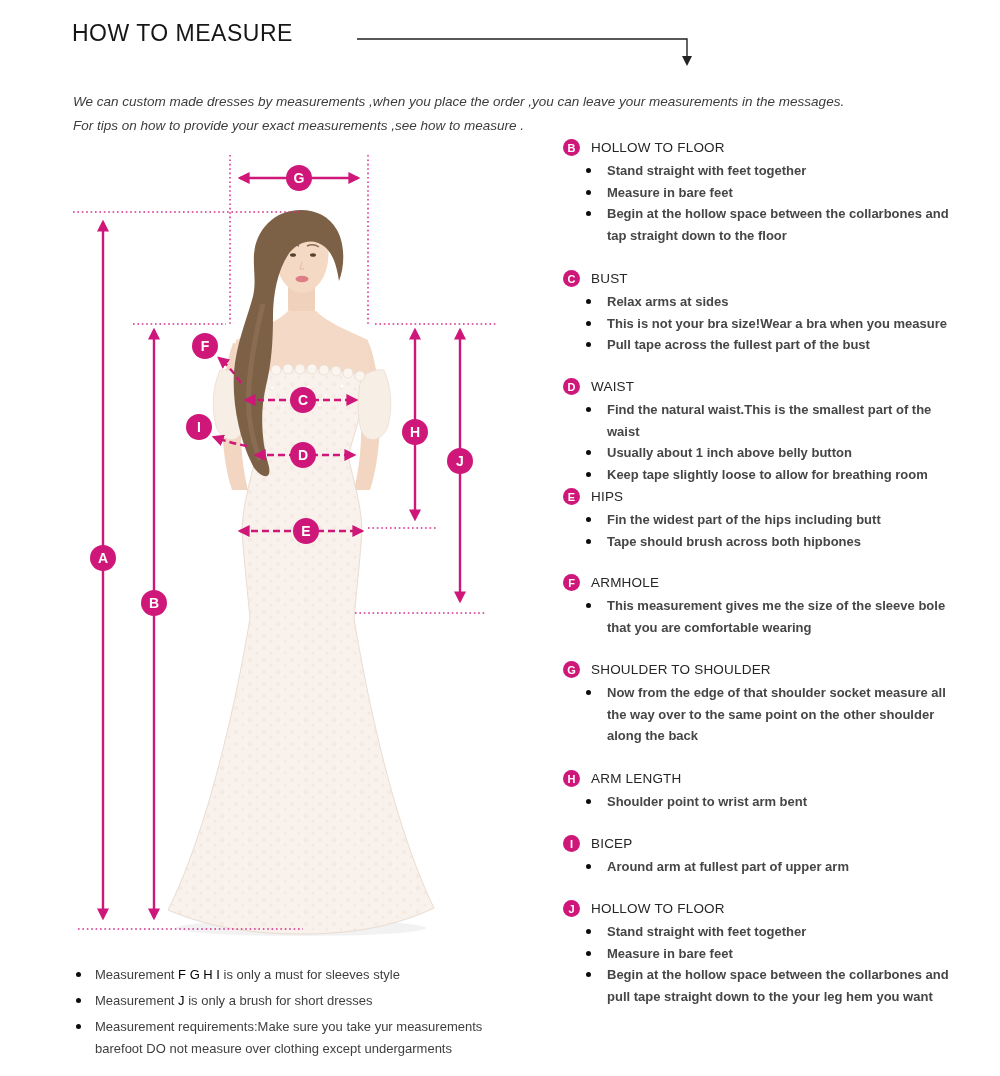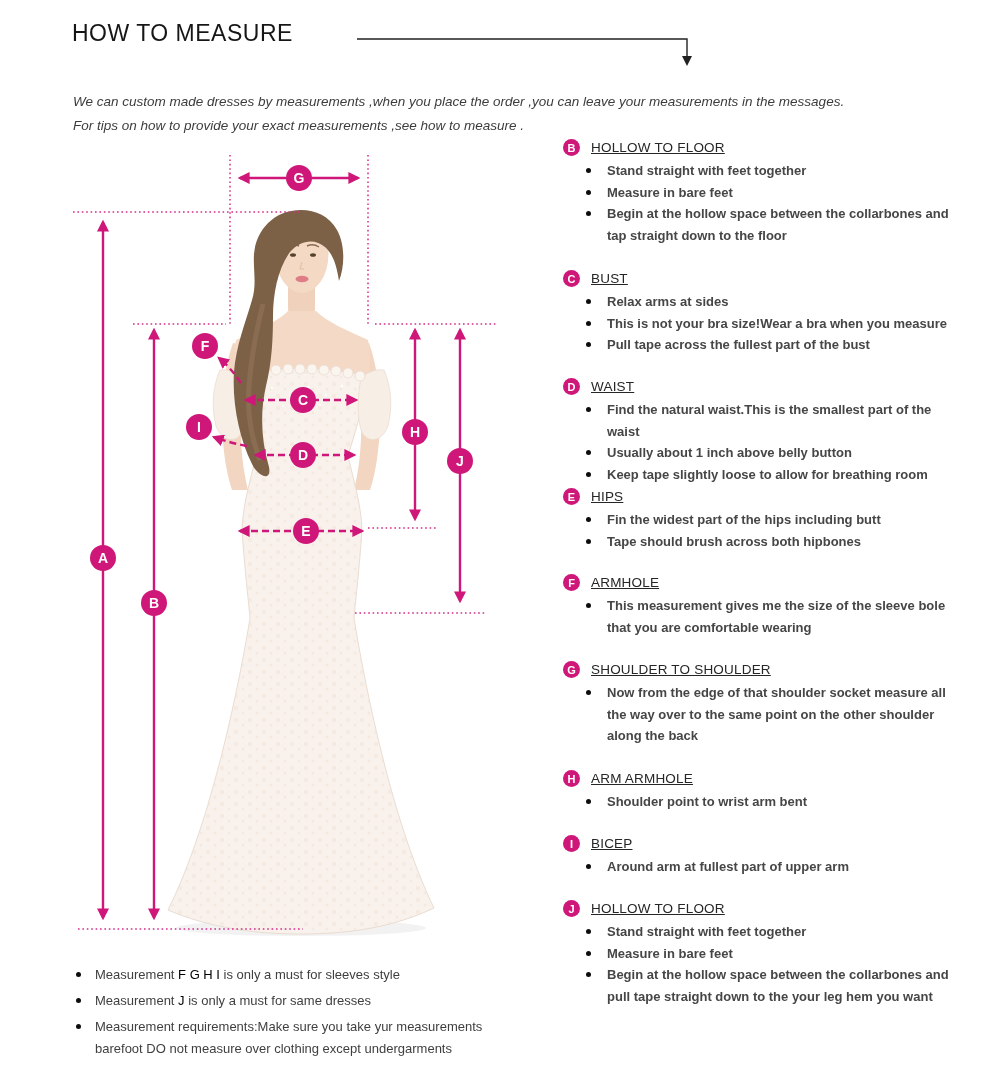--- a/index.html
+++ b/index.html
@@ -17,21 +17,21 @@
   .intro.l1{top:80px;font-style:italic;}
   .intro.l2{top:104px;font-style:italic;}
   .diagram{position:absolute;left:50px;top:140px;}
   .sec{position:absolute;left:563px;width:425px;}
   .sec-head{display:flex;align-items:center;height:21px;}
   .badge{
     flex:0 0 auto;width:17px;height:17px;border-radius:50%;background:#cf1779;color:#fff;
     font-size:11px;font-weight:bold;display:flex;align-items:center;justify-content:center;
     margin-right:11px;
   }
-  .sec-title{font-size:13.5px;color:#262626;letter-spacing:.2px;white-space:nowrap;text-decoration:underline;}
+  .sec-title{font-size:13.5px;color:#262626;letter-spacing:.2px;white-space:nowrap;}
   .bullets{list-style:none;margin:2px 0 0 0;padding:0;}
   .bullets li{
     position:relative;padding-left:44px;width:360px;
     font-size:13px;line-height:21.5px;color:#464646;font-weight:bold;
   }
   .bullets li::before{
     content:"";position:absolute;left:23px;top:8px;width:5px;height:5px;border-radius:50%;background:#0d0d0d;
   }
   .notes{position:absolute;left:72px;top:964px;}
   .note{
@@ -273,21 +273,21 @@
       <span class="sec-title">SHOULDER TO SHOULDER</span>
     </div>
     <ul class="bullets">
       <li>Now from the edge of that shoulder socket measure all the way over to the same point on the other shoulder along the back</li>
     </ul>
   </section>
 
   <section class="sec" style="top:768px">
     <div class="sec-head">
       <span class="badge">H</span>
-      <span class="sec-title">ARM ARMHOLE</span>
+      <span class="sec-title">ARM LENGTH</span>
     </div>
     <ul class="bullets">
       <li>Shoulder point to wrist arm bent</li>
     </ul>
   </section>
 
   <section class="sec" style="top:833px">
     <div class="sec-head">
       <span class="badge">I</span>
       <span class="sec-title">BICEP</span>
@@ -307,20 +307,20 @@
       <li>Measure in bare feet</li>
       <li>Begin at the hollow space between the collarbones and pull tape straight down to the your leg hem you want</li>
     </ul>
   </section>
 
   <div class="notes">
     <div class="note">
       <span>Measurement </span><span class="hl">F G H I</span><span> is only a must for sleeves style</span>
     </div>
     <div class="note">
-      <span>Measurement </span><span class="hl">J</span><span> is only a must for same dresses</span>
+      <span>Measurement </span><span class="hl">J</span><span> is only a brush for short dresses</span>
     </div>
     <div class="note">
       <span>Measurement requirements:Make sure you take yur measurements barefoot DO not measure over clothing except undergarments</span><span class="hl"></span><span></span>
     </div>
   </div>
 
 </div>
 
 </body></html>

